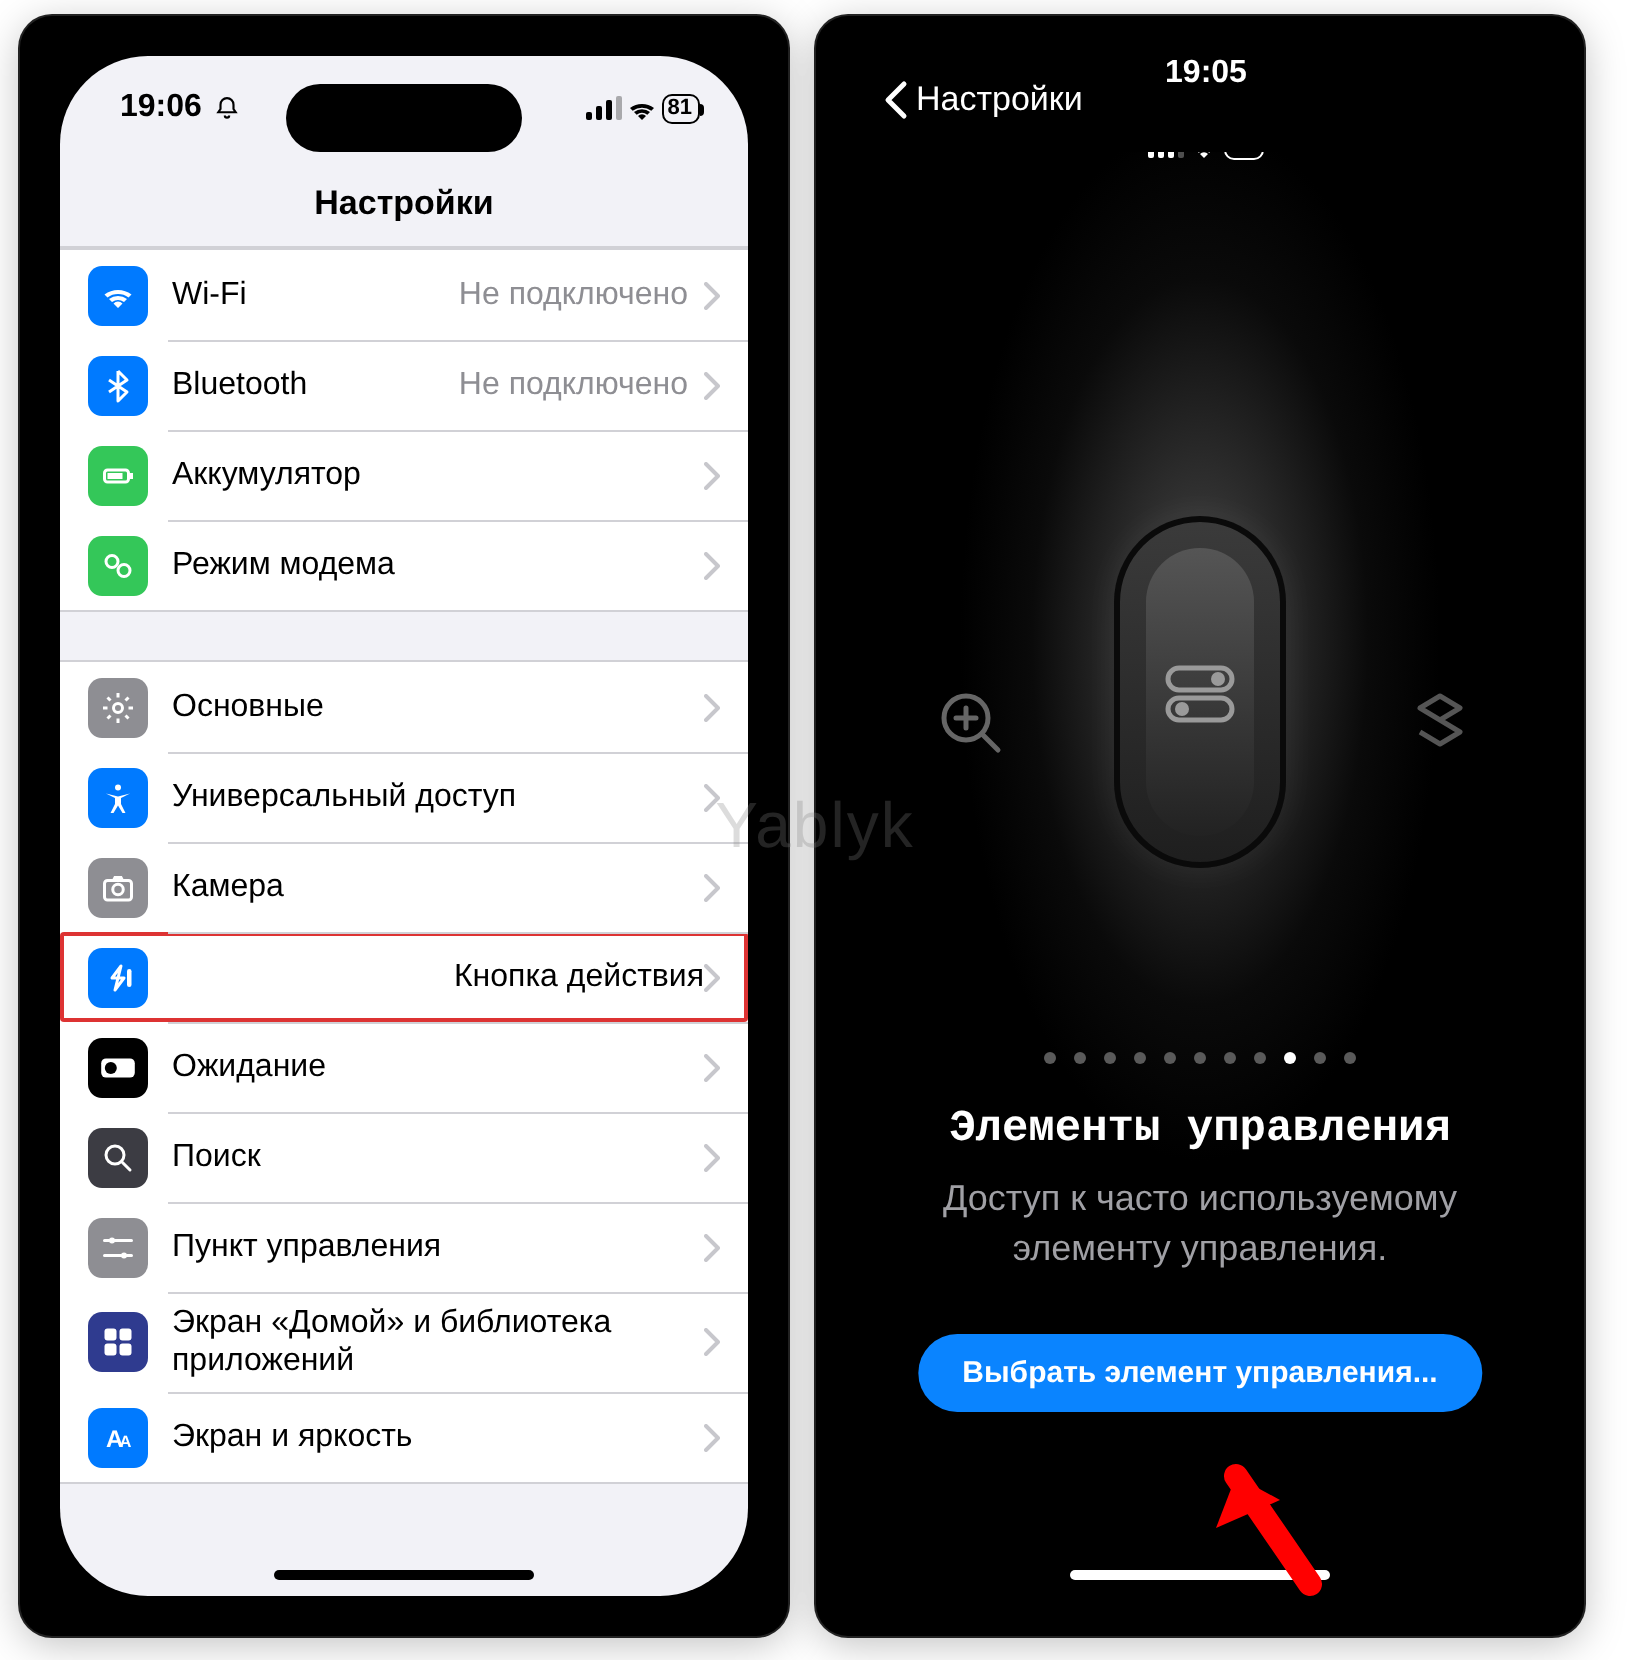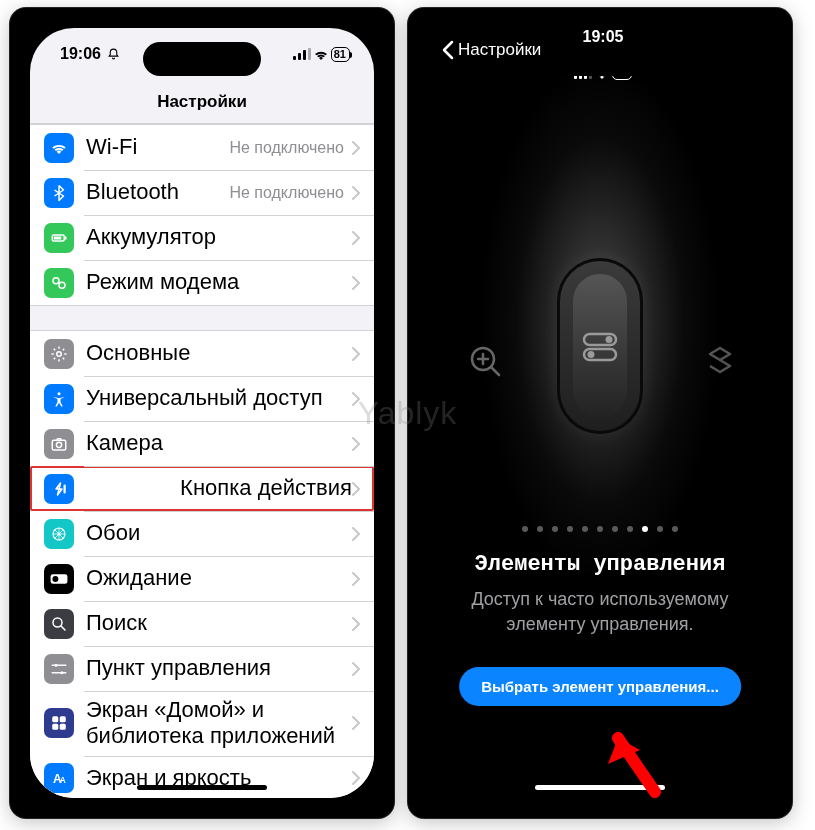--- a/index.html
+++ b/index.html
@@ -99,21 +99,21 @@
   .row + .row::before {
     content:""; position:absolute; left:54px; right:0; top:0;
     height:0.5px; background:#d1d1d6;
   }
   .row .icon {
     width:30px; height:30px; border-radius:7px;
     display:flex; align-items:center; justify-content:center;
     margin-right:12px; flex-shrink:0;
     color:#fff;
   }
-  .row .label { font-size:22px; color:#000; flex:1; line-height:1.2; }
+  .row .label { font-size:16px; color:#000; flex:1; line-height:1.2; }
   .row .value { font-size:16px; color:#8e8e93; margin-right:8px; }
   .row .chev { color:#c7c7cc; }
   .row.highlight {
     box-shadow: inset 0 0 0 2px #d33;
     border-radius: 2px;
     text-align: right;
   }
   
   .dark-content {
     position:absolute; inset:0;
@@ -338,35 +338,20 @@
                 </svg>
               </div>
               <div class="label">Кнопка действия</div>
               <div class="chev">
                 <svg width="8" height="14" viewBox="0 0 8 14">
                   <path d="M1 1l6 6-6 6" stroke="#c7c7cc" stroke-width="2" fill="none" stroke-linecap="round" stroke-linejoin="round"></path>
                 </svg>
               </div>
             </div>
             <div class="row">
-              <div class="icon" style="background:#14c7c7">
-                <svg width="18" height="18" viewBox="0 0 24 24" fill="none">
-                  <circle cx="12" cy="12" r="8" stroke="#fff" stroke-width="1.5"></circle>
-                  <circle cx="12" cy="12" r="2" fill="#fff"></circle>
-                  <path d="M12 4v16M4 12h16M6 6l12 12M6 18L18 6" stroke="#fff" stroke-width="1"></path>
-                </svg>
-              </div>
-              <div class="label">Обои</div>
-              <div class="chev">
-                <svg width="8" height="14" viewBox="0 0 8 14">
-                  <path d="M1 1l6 6-6 6" stroke="#c7c7cc" stroke-width="2" fill="none" stroke-linecap="round" stroke-linejoin="round"></path>
-                </svg>
-              </div>
-            </div>
-            <div class="row">
               <div class="icon" style="background:#000000">
                 <svg width="18" height="18" viewBox="0 0 30 18">
                   <rect x="1" y="1" width="28" height="16" rx="4" fill="#fff"></rect>
                   <circle cx="9" cy="9" r="5" fill="#000"></circle>
                 </svg>
               </div>
               <div class="label">Ожидание</div>
               <div class="chev">
                 <svg width="8" height="14" viewBox="0 0 8 14">
                   <path d="M1 1l6 6-6 6" stroke="#c7c7cc" stroke-width="2" fill="none" stroke-linecap="round" stroke-linejoin="round"></path>

